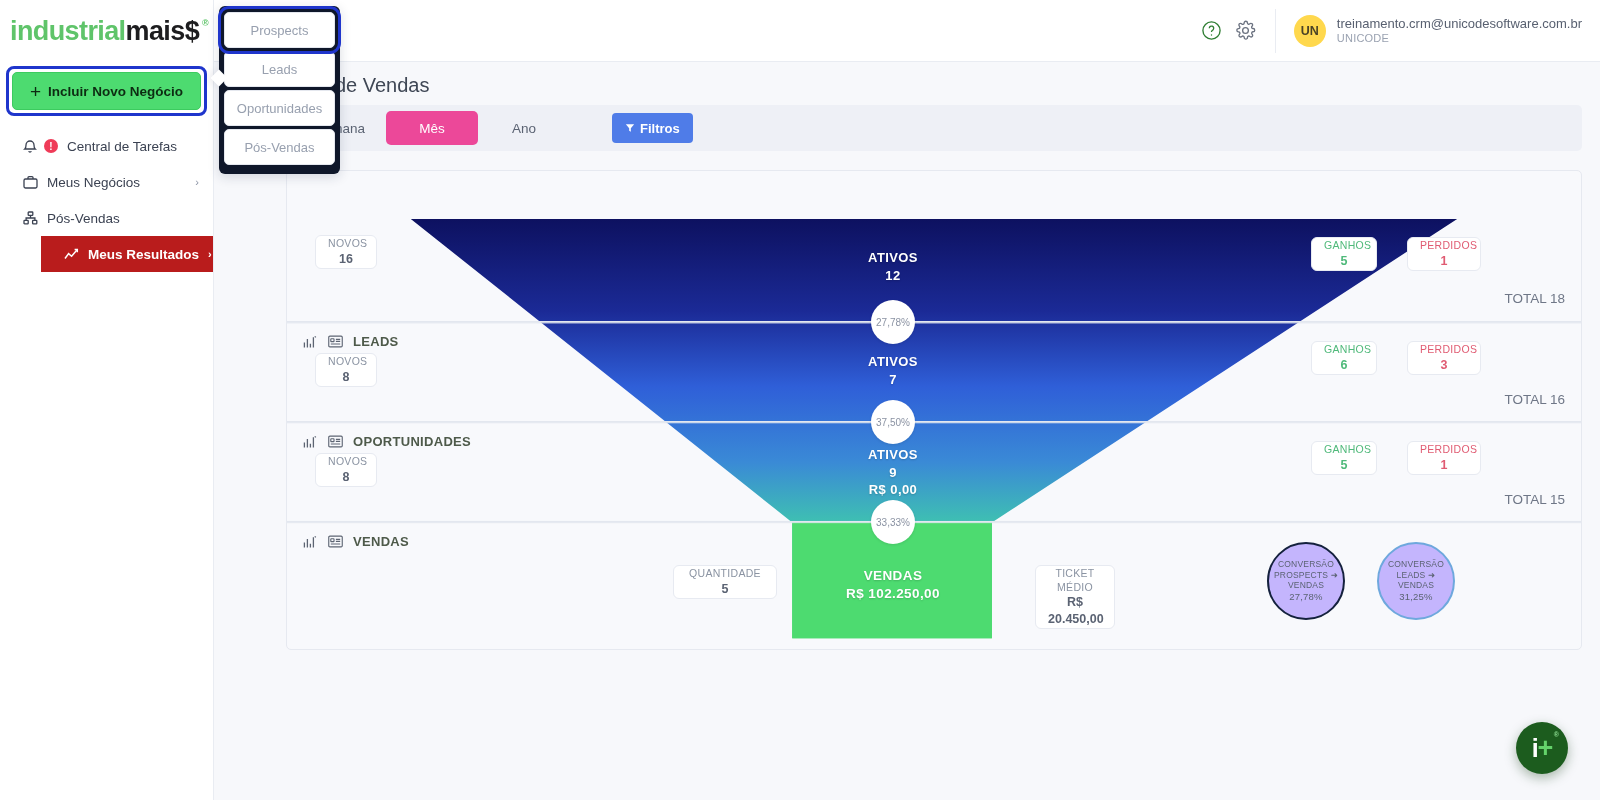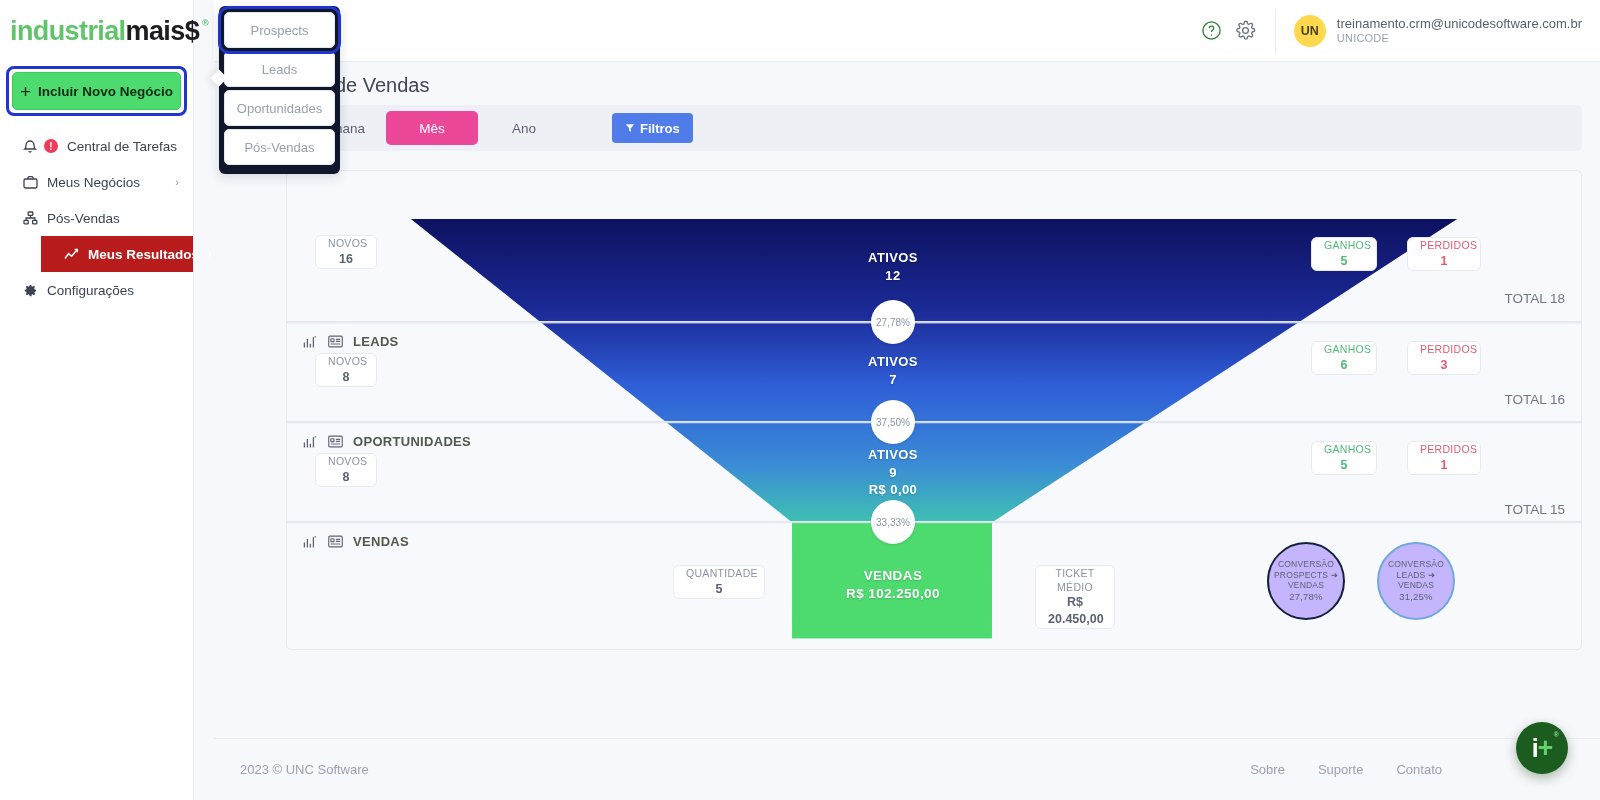--- a/index.html
+++ b/index.html
@@ -6,21 +6,21 @@
   html, body {
     width: 1600px; height: 800px;
     font-family: "Liberation Sans", sans-serif;
     background: #f7f8fb;
     overflow: hidden;
   }
   #app { position: relative; width: 1600px; height: 800px; }
 
   
   .sidebar {
-    position: absolute; left: 0; top: 0; width: 194px; height: 800px;
+    position: absolute; left: 0; top: 0; width: 214px; height: 800px;
     background: #ffffff; border-right: 1px solid #e9ecf2;
     z-index: 30;
   }
   .logo-wrap { height: 62px; display: flex; align-items: center; padding-left: 10px; }
   .logo { font-size: 27px; font-weight: 700; letter-spacing: -0.6px; position: relative; }
   .logo .g { color: #5fc46a; }
   .logo .k { color: #1d1d1f; }
   .logo .s { color: #1d1d1f; }
   .logo .reg { position: absolute; top: 2px; right: -9px; font-size: 9px; color: #5fc46a; font-weight: 700; }
 
@@ -244,29 +244,20 @@
         <span class="ico">
           <svg width="15" height="14" viewBox="0 0 15 14" fill="none" stroke="currentColor" stroke-width="1.5">
             <path d="M1 11.5L4.6 6.6l3 2.6L13.3 2.6"></path>
               <path d="M10.6 2.6h2.7v2.7"></path>
           </svg>
         </span>
         <span class="lbl">Meus Resultados</span>
         <span class="chev">›</span>
       </div>
 
-      <div class="nav-item">
-        <span class="ico">
-          <svg width="15" height="15" viewBox="0 0 16 16" fill="currentColor">
-            <path d="M8 5.2A2.8 2.8 0 108 10.8 2.8 2.8 0 008 5.2zm0 4.2a1.4 1.4 0 110-2.8 1.4 1.4 0 010 2.8z"></path>
-            <path d="M14 8.9v-1.8l-1.6-.3a4.7 4.7 0 00-.5-1.2l.9-1.3-1.3-1.3-1.3.9a4.7 4.7 0 00-1.2-.5L8.9 2H7.1l-.3 1.4c-.4.1-.8.3-1.2.5l-1.3-.9L3 4.3l.9 1.3c-.2.4-.4.8-.5 1.2L1.9 7.1v1.8l1.5.3c.1.4.3.8.5 1.2L3 11.7 4.3 13l1.3-.9c.4.2.8.4 1.2.5l.3 1.5h1.8l.3-1.5c.4-.1.8-.3 1.2-.5l1.3.9 1.3-1.3-.9-1.3c.2-.4.4-.8.5-1.2L14 8.9z"></path>
-          </svg>
-        </span>
-        <span class="lbl">Configurações</span>
-      </div>
     </div>
   </div>
 
   <div class="header">
     <div class="hdr-icon">
       <svg width="21" height="21" viewBox="0 0 22 22" fill="none" stroke="currentColor" stroke-width="1.4">
         <circle cx="11" cy="11" r="9"></circle>
           <path d="M8.7 8.6a2.3 2.3 0 114 1.6c-.8.8-1.7 1-1.7 2.3"></path>
           <circle cx="11" cy="15.8" r=".75" fill="currentColor" stroke="none"></circle>
       </svg>
@@ -412,40 +403,40 @@
         <div>R$ 0,00</div>
       </div>
       <div class="chip win" style="left:1024px; top:270px; width:66px;">
         <div class="t">GANHOS</div>
         <div class="v">5</div>
       </div>
       <div class="chip lose" style="left:1120px; top:270px; width:74px;">
         <div class="t">PERDIDOS</div>
         <div class="v">1</div>
       </div>
-      <div class="total" style="right:16px; top:331px;">TOTAL 15</div>
+      <div class="total" style="right:16px; top:321px;">TOTAL 15</div>
       <div class="pct" style="left:584px; top:329px;">33,33%</div>
 
       <div class="stage-label" style="top:363px; left:16px;">
         <span class="mini">
           <svg width="14" height="14" viewBox="0 0 14 14" fill="none" stroke="currentColor" stroke-width="1.3">
             <path d="M1.4 12.4V7.4M4.4 12.4V4M7.4 12.4V8.8M10.4 12.4V2.2"></path>
               <path d="M11.8 1.4l1 1"></path>
           </svg>
         </span>
         <span class="mini">
           <svg width="15" height="13" viewBox="0 0 16 13" fill="none" stroke="currentColor" stroke-width="1.2">
             <rect x=".8" y=".8" width="14.4" height="11.4" rx="1.2"></rect>
             <rect x="3" y="3.6" width="3.4" height="3" rx=".4"></rect>
             <path d="M8.4 4.2h4.6M8.4 6.4h4.6M3 9.2h10"></path>
           </svg>
         </span>
         <span>VENDAS</span>
       </div>
-      <div class="chip" style="left:386px; top:394px; width:92px;">
+      <div class="chip" style="left:386px; top:394px; width:104px;">
         <div class="t">QUANTIDADE</div>
         <div class="v">5</div>
       </div>
       <div class="ativos" style="left:506px; top:396px; width:200px; font-size:13.5px;">
         <div>VENDAS</div>
         <div>R$ 102.250,00</div>
       </div>
       <div class="chip" style="left:748px; top:394px; width:80px;">
         <div class="t">TICKET MÉDIO</div>
         <div class="v">R$ 20.450,00</div>
@@ -467,28 +458,20 @@
     </div>
   </div>
 
   <div class="flyout">
     <div class="fly-item highlight">Prospects</div>
     <div class="fly-item">Leads</div>
     <div class="fly-item">Oportunidades</div>
     <div class="fly-item">Pós-Vendas</div>
   </div>
 
-  <div class="footer">
-    <div class="foot-left">2023 © UNC Software</div>
-    <div class="foot-right">
-      <a>Sobre</a>
-      <a>Suporte</a>
-      <a>Contato</a>
-    </div>
-  </div>
 
   <div class="fab">
     <span>i</span>
       <span class="pl">+</span>
     <span class="reg2">®</span>
   </div>
 
 </div>
 
 </body></html>

